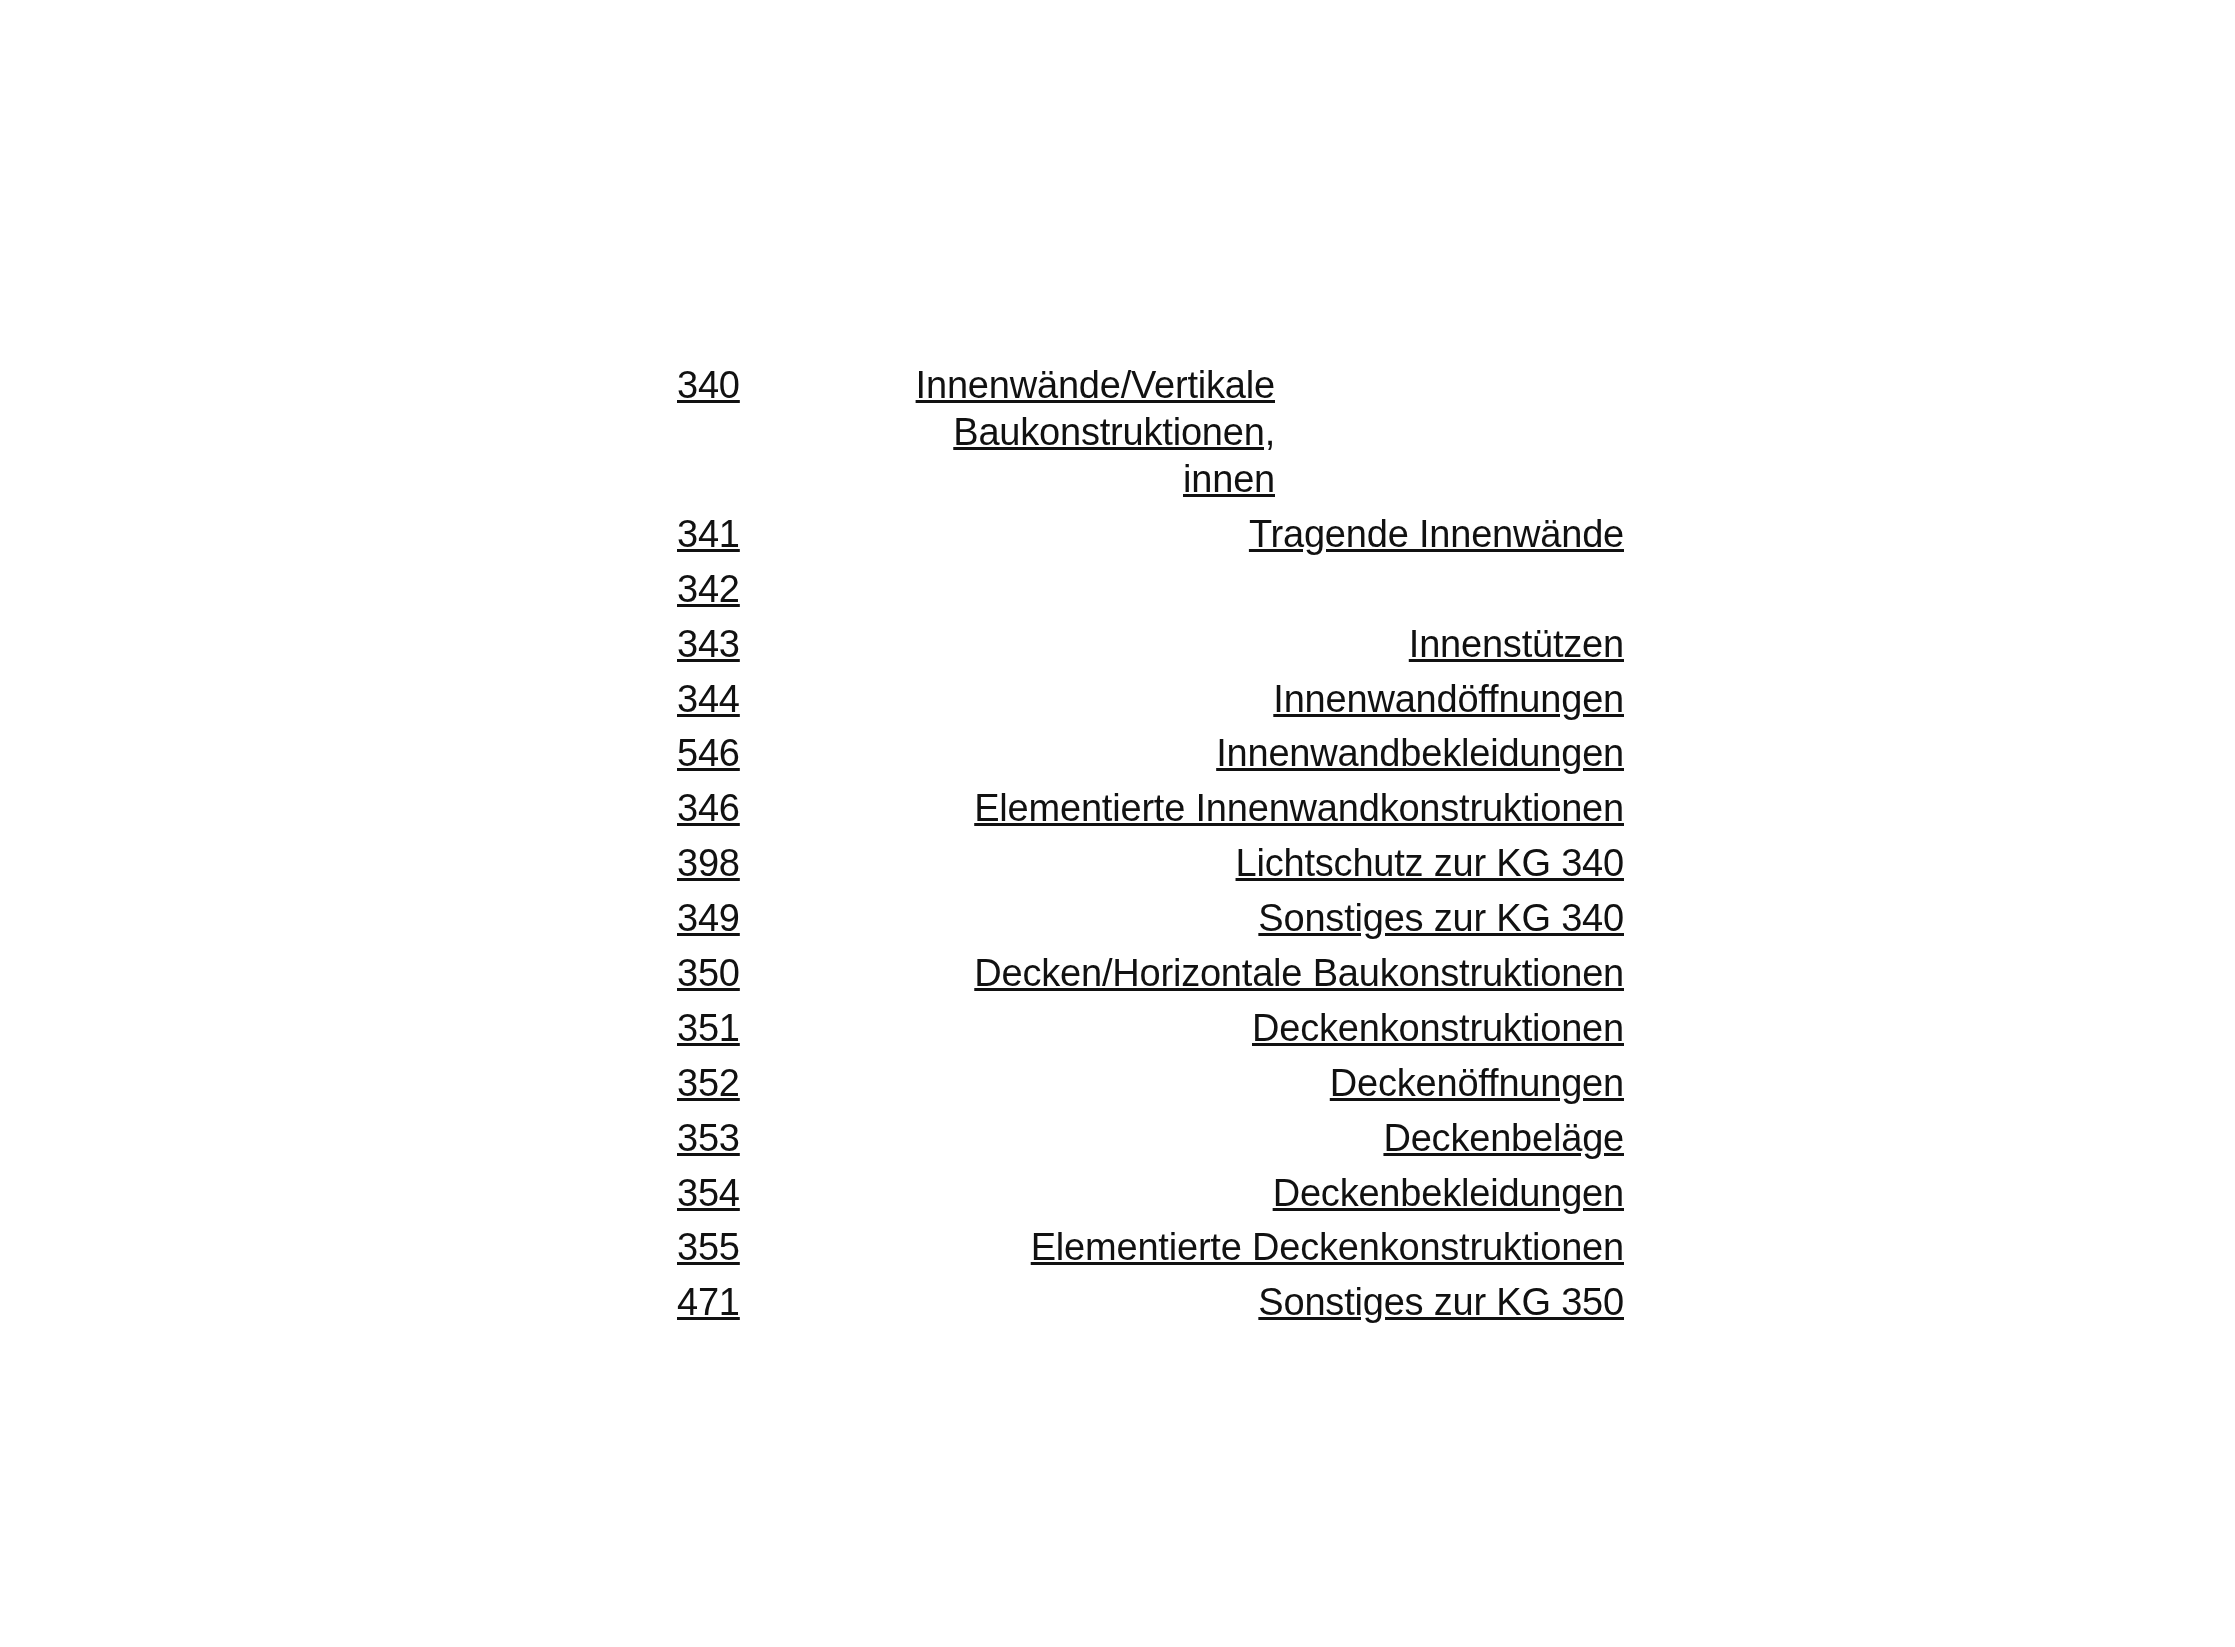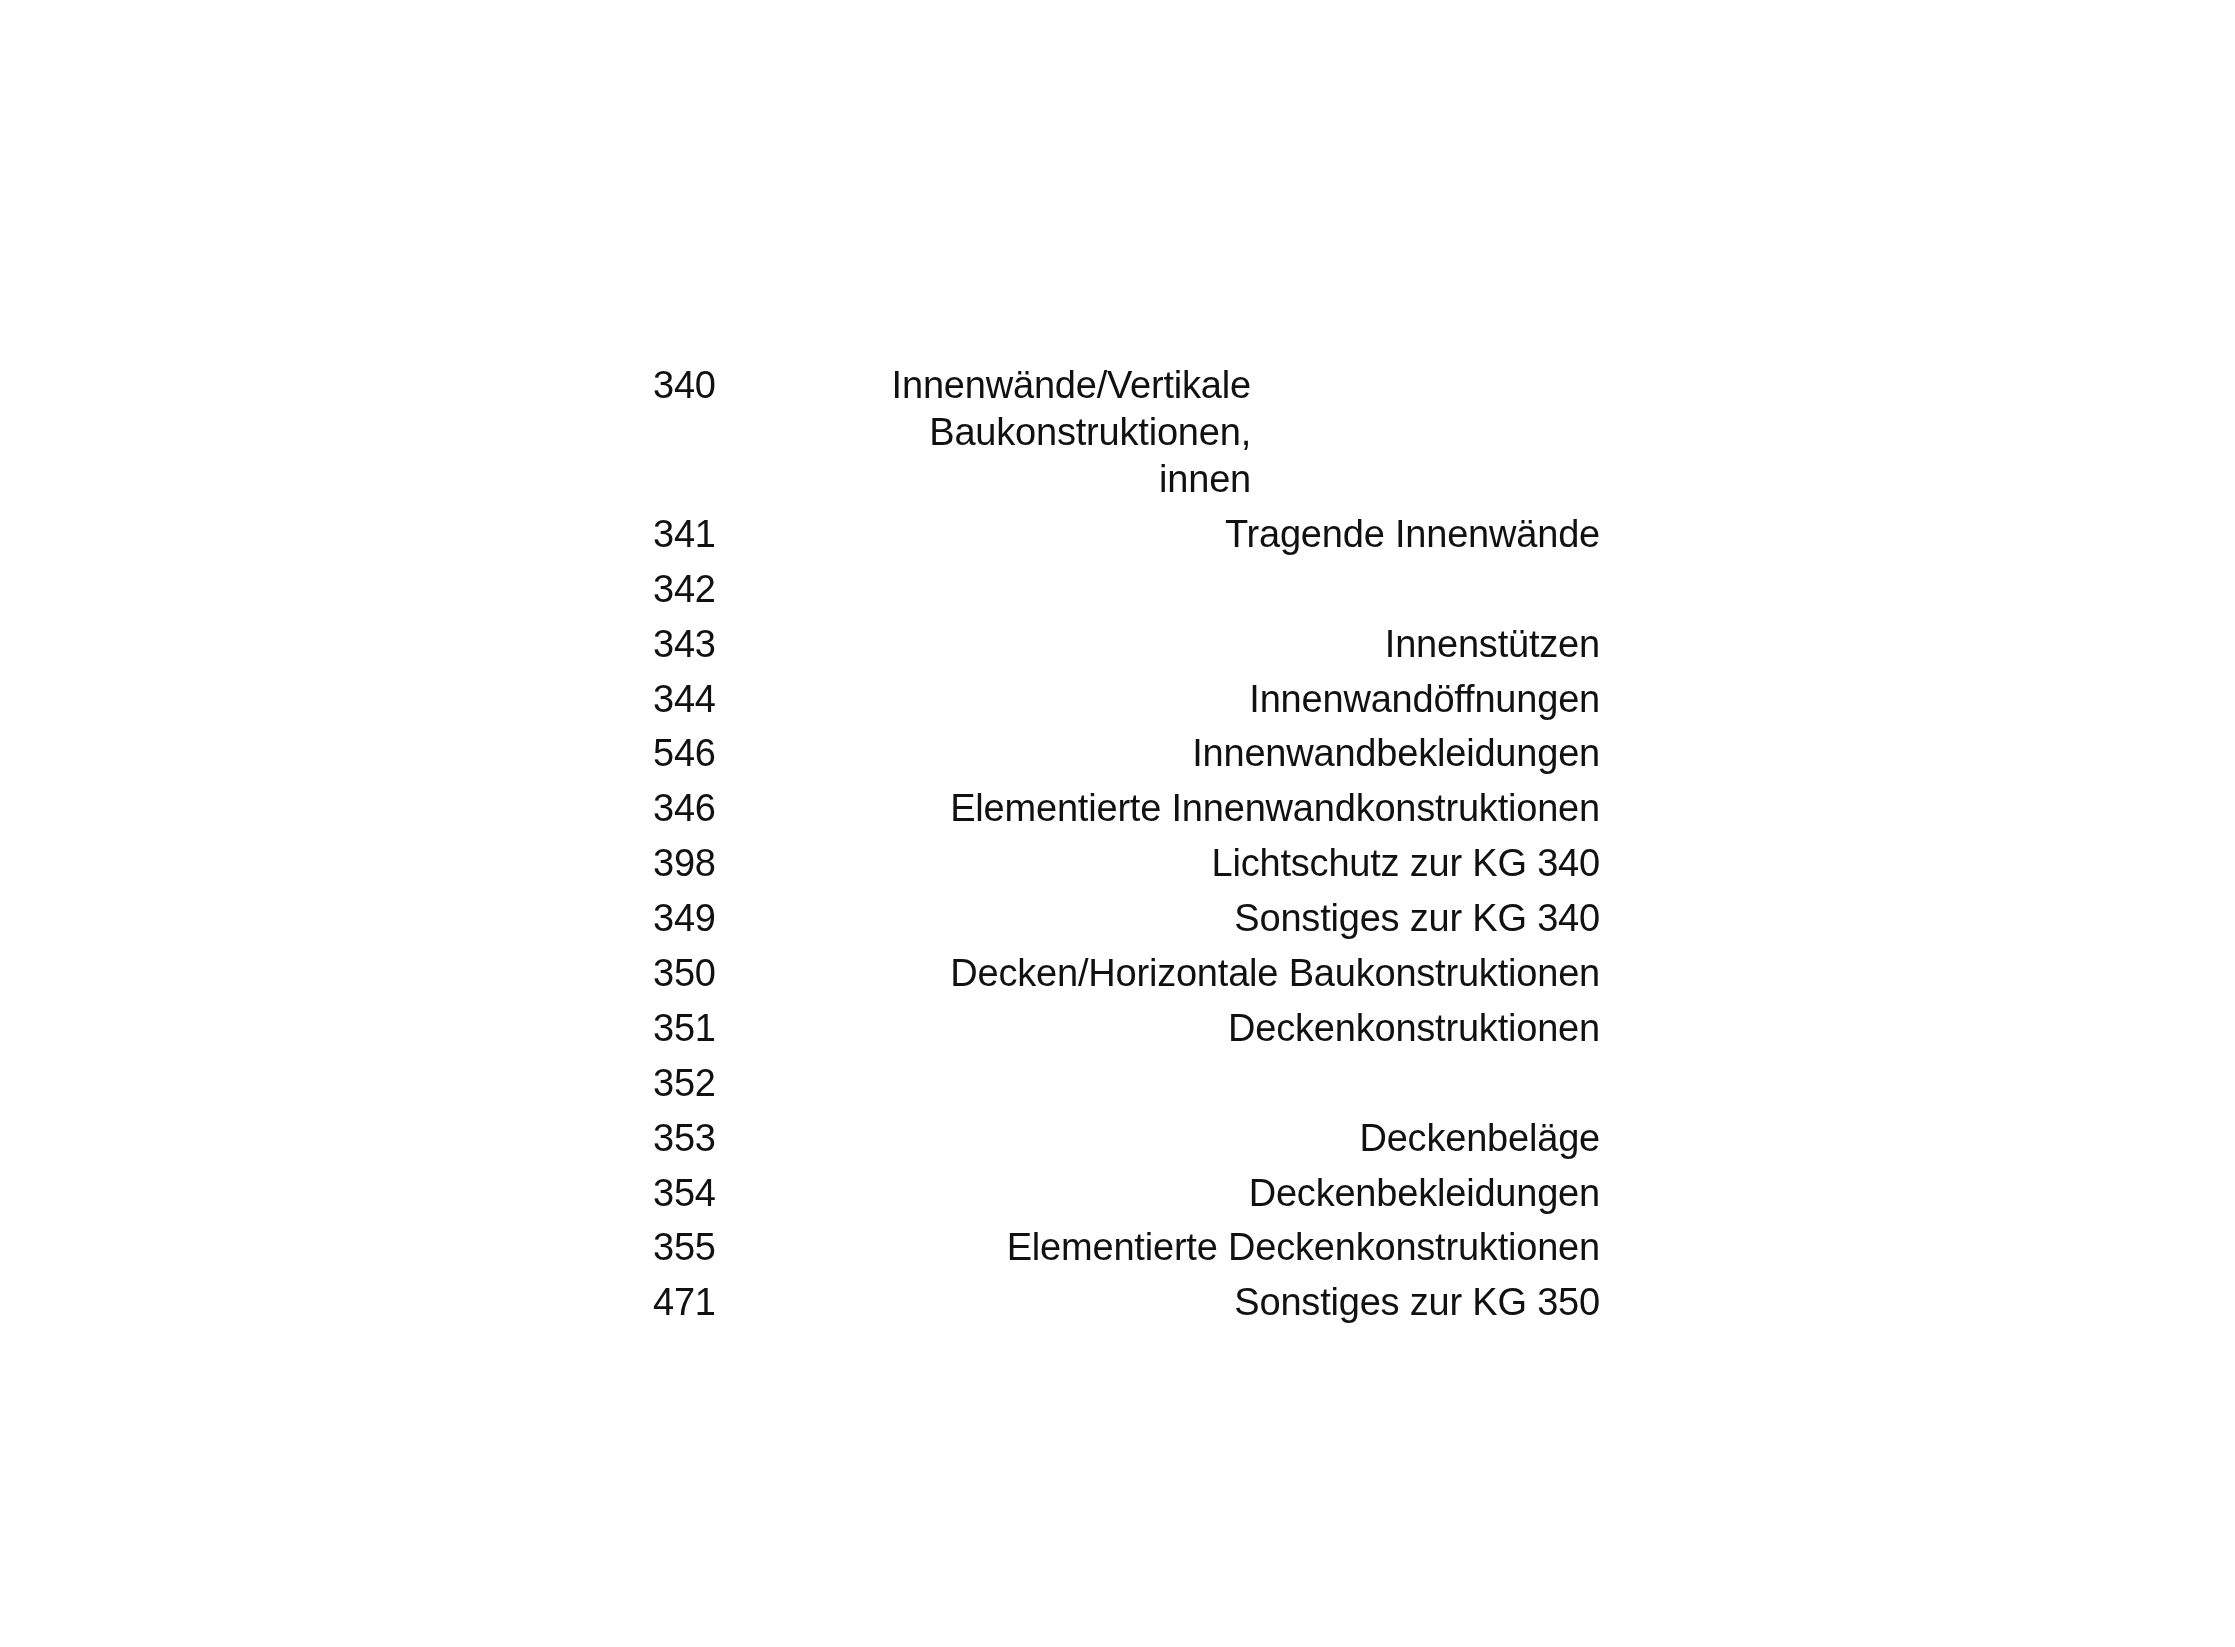--- a/index.html
+++ b/index.html
@@ -10,23 +10,24 @@
   body {
     width: 2236px;
     height: 1647px;
     position: relative;
     overflow: hidden;
     font-family: "Liberation Sans", sans-serif;
     color: #111111;
   }
   .cost-table {
     position: absolute;
-    left: 653px;
+    left: 677px;
     top: 362px;
     width: 1135px;
+    text-decoration: underline;
   }
   .row {
     display: flex;
     align-items: flex-start;
     font-size: 38px;
     line-height: 47px;
     margin-bottom: 7.9px;
     letter-spacing: -0.2px;
   }
   .code {
@@ -80,20 +81,21 @@
   <div class="row">
     <span class="code">350</span>
     <span class="label">Decken/Horizontale Baukonstruktionen</span>
   </div>
   <div class="row">
     <span class="code">351</span>
     <span class="label">Deckenkonstruktionen</span>
   </div>
   <div class="row">
     <span class="code">352</span>
+    <span class="label">Deckenöffnungen</span>
   </div>
   <div class="row">
     <span class="code">353</span>
     <span class="label">Deckenbeläge</span>
   </div>
   <div class="row">
     <span class="code">354</span>
     <span class="label">Deckenbekleidungen</span>
   </div>
   <div class="row">

